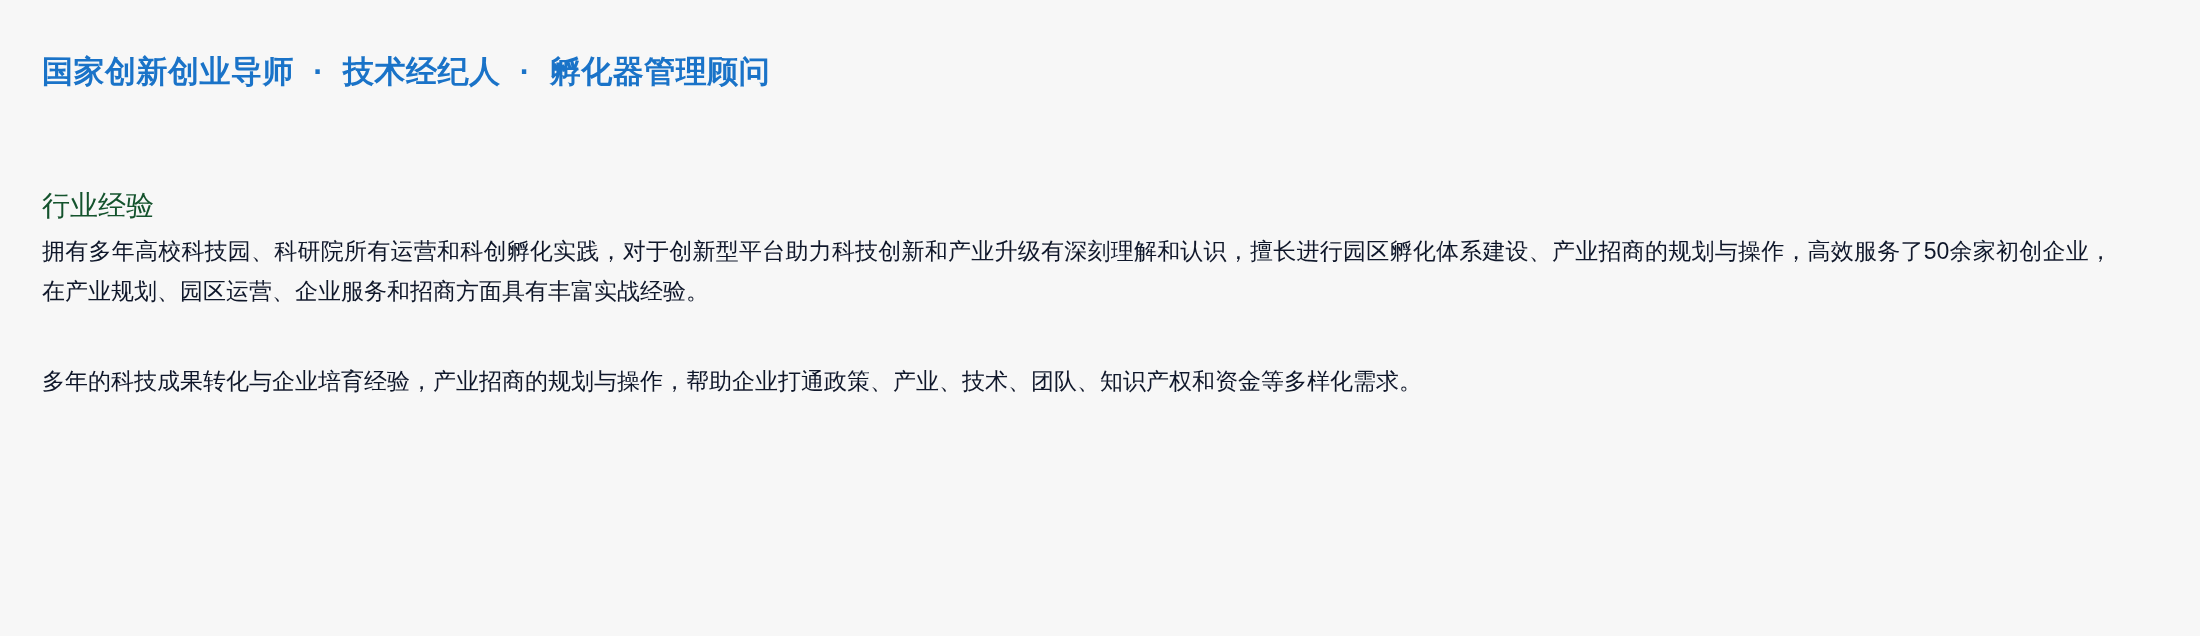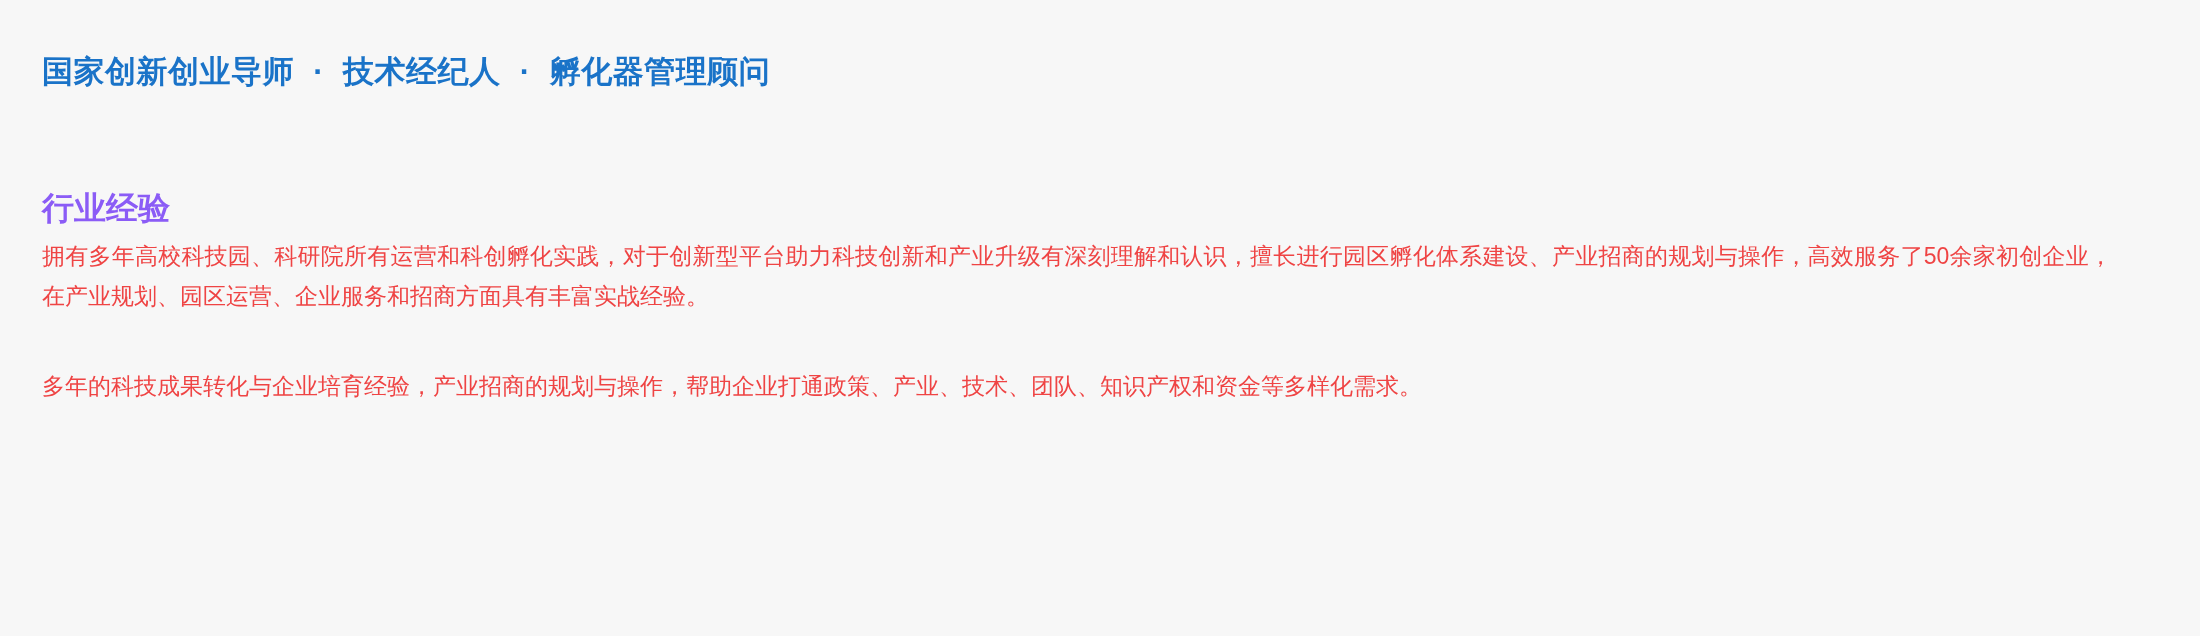--- a/index.html
+++ b/index.html
@@ -37,28 +37,28 @@
   .section {
     margin-top: 0;
   }
   .section-first {
     margin-top: 96px;
   }
   .section-next {
     margin-top: 50px;
   }
   .section-title {
-    color: #8b5cf6;
-    font-size: 32px;
-    font-weight: bold;
+    color: #14532d;
+    font-size: 28px;
+    font-weight: normal;
     line-height: 1.3;
     margin: 0 0 6px 0;
   }
   .section-body {
-    color: #ef4444;
+    color: #0f172a;
     font-size: 23px;
     line-height: 1.75;
     max-width: 2070px;
     margin: 0;
     text-align: justify;
     text-justify: inter-ideograph;
   }
 </style>
 </head>
 <body>

